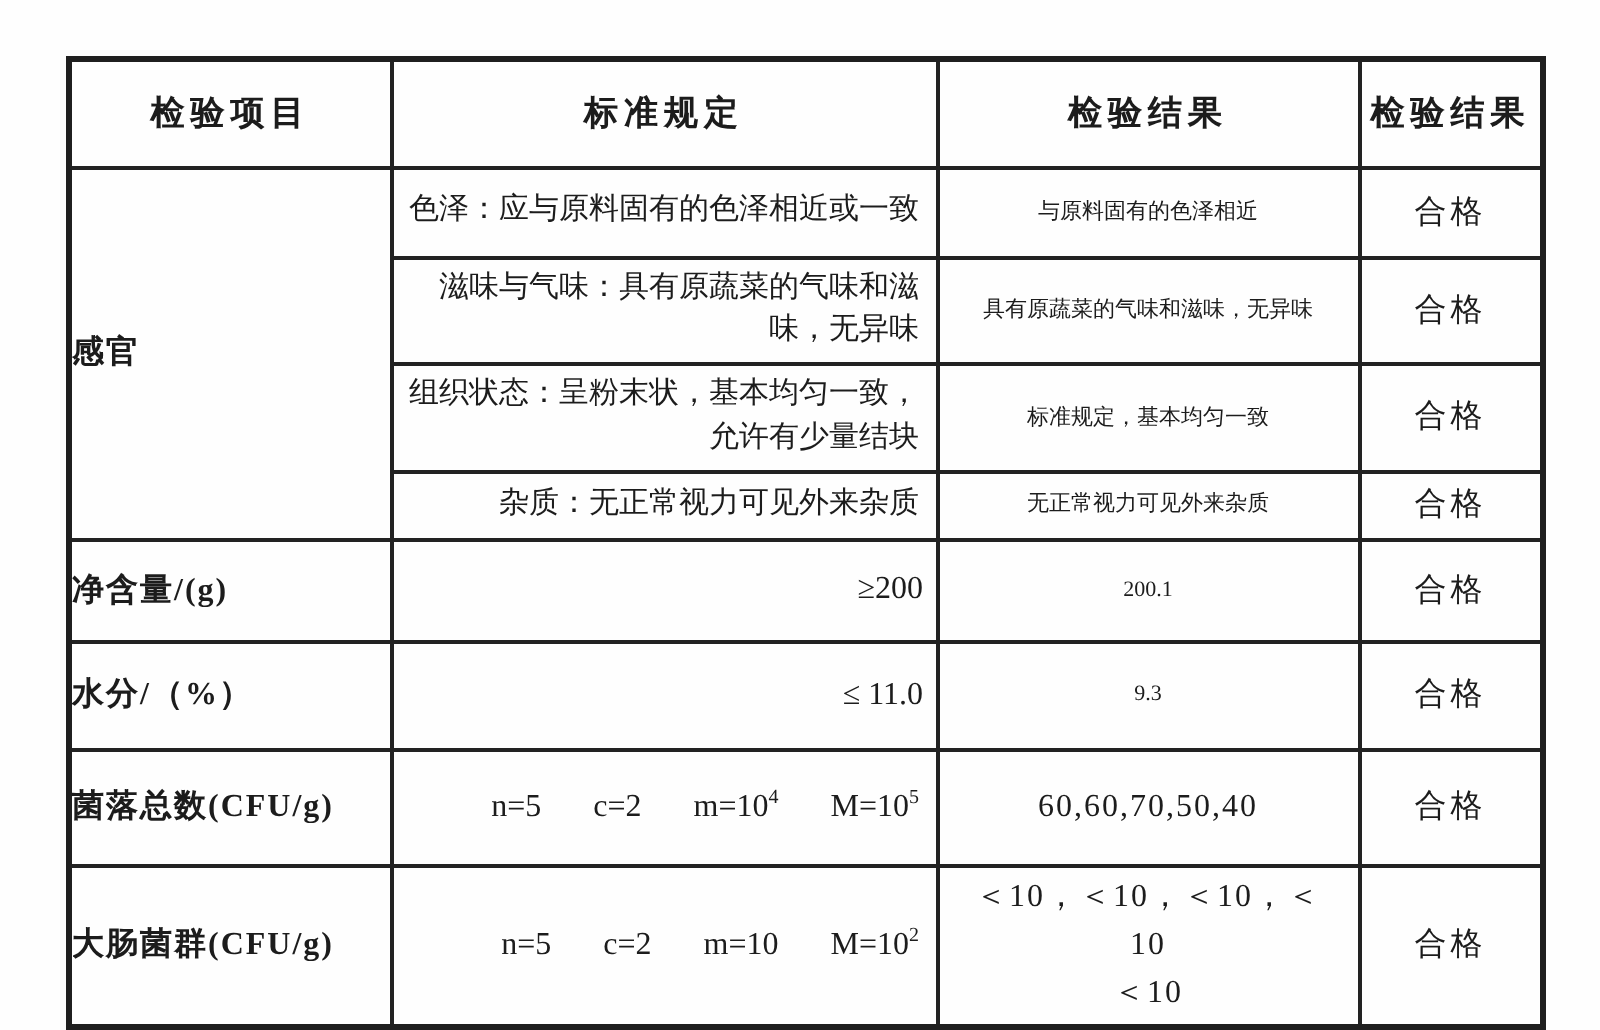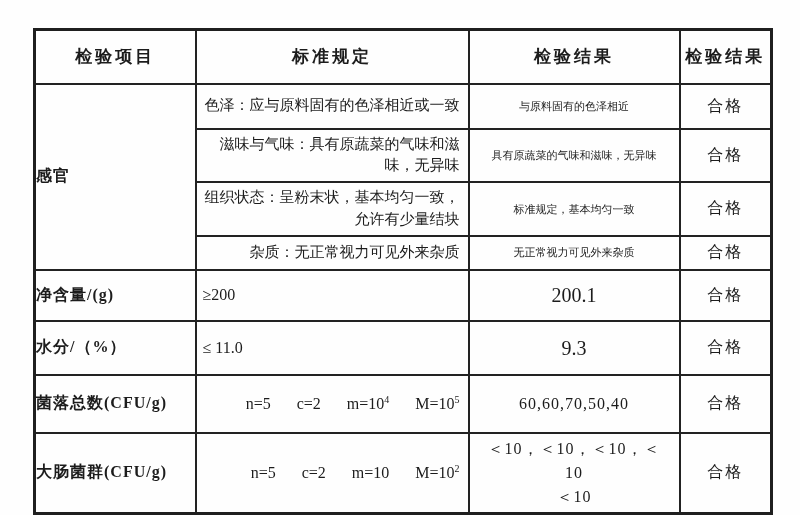--- a/index.html
+++ b/index.html
@@ -42,21 +42,21 @@
     text-align: left;
     letter-spacing: 1px;
   }
   td.spec {
     font-size: 15px;
     text-align: right;
     padding: 4px 8px;
     line-height: 1.45;
   }
   td.spec.centered {
-    text-align: left;
+    text-align: right;
     font-size: 16px;
     padding: 4px 6px;
   }
   td.spec.micro {
     padding-left: 14px;
     font-size: 16px;
     white-space: nowrap;
     border-radius: 13px;
   }
   td.spec.micro .mseg { margin-right: 26px; }
@@ -65,21 +65,21 @@
     font-size: 10px;
     vertical-align: super;
     line-height: 0;
   }
   td.result {
     font-size: 11px;
     text-align: center;
     padding: 3px 10px;
     line-height: 1.5;
   }
-  td.result.num { font-size: 20px; }
+  td.result.num { font-size: 11px; }
   td.result.series {
     font-size: 16px;
     letter-spacing: 1px;
   }
   td.judge {
     font-size: 16px;
     text-align: center;
     letter-spacing: 2px;
   }
   

